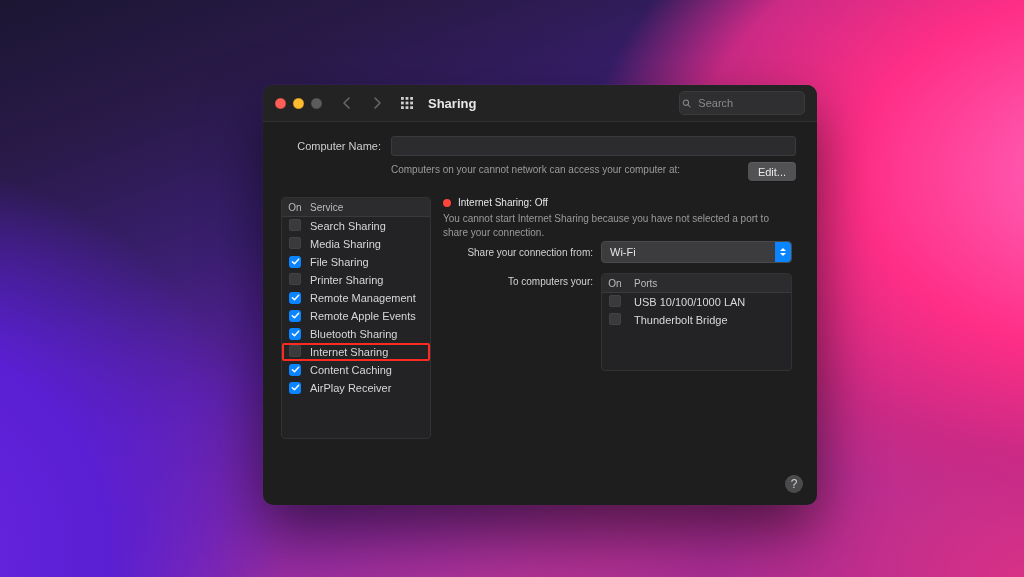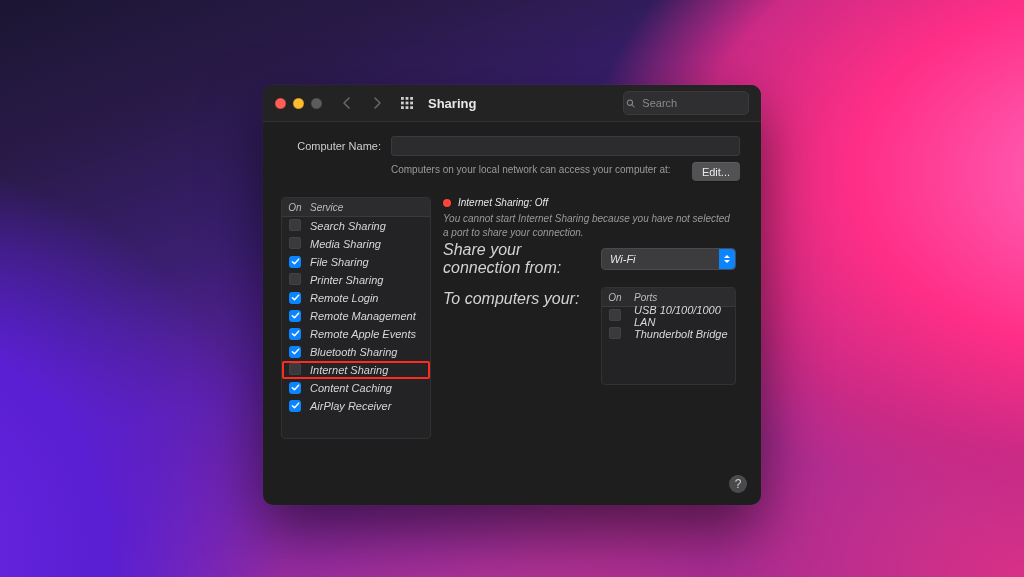--- a/index.html
+++ b/index.html
@@ -14,21 +14,21 @@
     width: 1024px; height: 577px;
     background:
       radial-gradient(ellipse 900px 600px at 110% 30%, #ff6bc2 0%, #ff2e86 30%, #cb2a85 48%, rgba(203,42,133,0) 60%),
       radial-gradient(ellipse 700px 700px at -10% 95%, #6a26e2 0%, #5a1fd2 30%, rgba(90,31,210,0) 55%),
       radial-gradient(ellipse 900px 700px at 100% 100%, #d83086 0%, #a82c93 35%, rgba(168,44,147,0) 60%),
       linear-gradient(160deg, #1b1632 0%, #2a1a4a 18%, #3b1f72 35%, #5e22a5 50%, #8e2aa4 68%, #b33393 82%, #d9458f 100%);
   }
   .window {
     position: absolute;
     left: 263px; top: 85px;
-    width: 498px; height: 420px;
+    width: 554px; height: 420px;
     background: #1e1e1f;
     border-radius: 10px;
     box-shadow: 0 25px 60px rgba(0,0,0,0.55), 0 0 0 0.5px rgba(255,255,255,0.06);
     color: #d9d9d9;
     font-size: 11px;
     overflow: hidden;
   }
   .titlebar {
     height: 36px;
     display: flex; align-items: center;
@@ -69,21 +69,21 @@
   }
   .subrow { display: flex; align-items: flex-start; gap: 10px; margin-bottom: 16px; }
   .subtext { flex: 1; font-size: 10px; color: #9a9a9c; padding-top: 2px; }
   .edit-btn {
     background: #525254; color: #eaeaea;
     border: none; border-radius: 4px;
     height: 19px; padding: 0 10px; font-size: 11px;
     box-shadow: 0 0.5px 0 rgba(0,0,0,0.4), inset 0 1px 0 rgba(255,255,255,0.08);
     cursor: pointer;
   }
-  .split { display: flex; gap: 12px; font-style: italic; }
+  .split { display: flex; gap: 12px; }
   .services {
     width: 148px;
     background: #232325;
     border: 0.5px solid #323234; border-radius: 4px;
     height: 240px; overflow: hidden;
     font-size: 11px;
   }
   .svc-head, .svc-row { display: flex; height: 18px; align-items: center; }
   .svc-head { background: #2c2c2e; border-bottom: 0.5px solid #3a3a3c; font-size: 10px; color: #bcbcbe; }
   .svc-col-on { width: 26px; text-align: center; flex-shrink: 0; }
@@ -97,21 +97,21 @@
   }
   .chk.off { background: #3a3a3c; box-shadow: inset 0 0 0 0.5px #4b4b4d; }
   .chk.on  { background: #0a84ff; }
   .chk.on svg { display: block; }
   .detail { flex: 1; padding: 0 4px 0 0; }
   .status-line { display: flex; align-items: center; gap: 7px; margin-bottom: 4px; }
   .status-dot { width: 8px; height: 8px; border-radius: 50%; background: #ff453a; box-shadow: 0 0 0 0.5px rgba(0,0,0,0.2); }
   .status-label { font-size: 10px; color: #e6e6e8; }
   .desc { font-size: 10px; color: #9a9a9c; margin-bottom: 2px; line-height: 1.35; }
   .form-row { display: flex; align-items: center; gap: 8px; margin-bottom: 10px; }
-  .form-label { width: 150px; text-align: left; font-size: 16px; color: #d2d2d4; }
+  .form-label { width: 150px; text-align: right; font-size: 10px; color: #d2d2d4; }
   .select {
     flex: 1; height: 20px; background: #3c3c3e;
     border: 0.5px solid #4a4a4c; border-radius: 4px;
     display: flex; align-items: center; padding: 0 0 0 8px;
     color: #e6e6e8; font-size: 11px; position: relative;
     cursor: pointer;
     text-align: center;
   }
   .select .stepper {
     position: absolute; right: 0; top: 0; bottom: 0; width: 16px;
@@ -190,21 +190,21 @@
     </div>
 
     <div class="content">
 
       <div class="row-name">
         <div class="lbl-right">Computer Name:</div>
         <div class="name-field"></div>
       </div>
       <div class="subrow">
         <div class="lbl-right"></div>
-        <div class="subtext">Computers on your local network can access your computer at:</div>
+        <div class="subtext">Computers on your cannot network can access your computer at:</div>
         <button class="edit-btn">Edit...</button>
       </div>
 
       <div class="split">
 
         <div class="services">
           <div class="svc-head">
             <div class="svc-col-on">On</div>
             <div class="svc-col-service">Service</div>
           </div>
@@ -221,28 +221,20 @@
                 <div class="svc-col-on"><span class="chk on">
                     <svg width="9" height="9" viewBox="0 0 10 10">
                       <path d="M1.5 5.2 L3.9 7.6 L8.5 2.4" stroke="#fff" stroke-width="1.6" fill="none" stroke-linecap="round" stroke-linejoin="round"></path>
                     </svg>
                   </span></div>
                 <div class="svc-col-service">File Sharing</div>
               </div>
               <div class="svc-row">
                 <div class="svc-col-on"><span class="chk off"></span></div>
                 <div class="svc-col-service">Printer Sharing</div>
-              </div>
-              <div class="svc-row">
-                <div class="svc-col-on"><span class="chk on">
-                    <svg width="9" height="9" viewBox="0 0 10 10">
-                      <path d="M1.5 5.2 L3.9 7.6 L8.5 2.4" stroke="#fff" stroke-width="1.6" fill="none" stroke-linecap="round" stroke-linejoin="round"></path>
-                    </svg>
-                  </span></div>
-                <div class="svc-col-service">Remote Login</div>
               </div>
               <div class="svc-row">
                 <div class="svc-col-on"><span class="chk on">
                     <svg width="9" height="9" viewBox="0 0 10 10">
                       <path d="M1.5 5.2 L3.9 7.6 L8.5 2.4" stroke="#fff" stroke-width="1.6" fill="none" stroke-linecap="round" stroke-linejoin="round"></path>
                     </svg>
                   </span></div>
                 <div class="svc-col-service">Remote Management</div>
               </div>
               <div class="svc-row">

